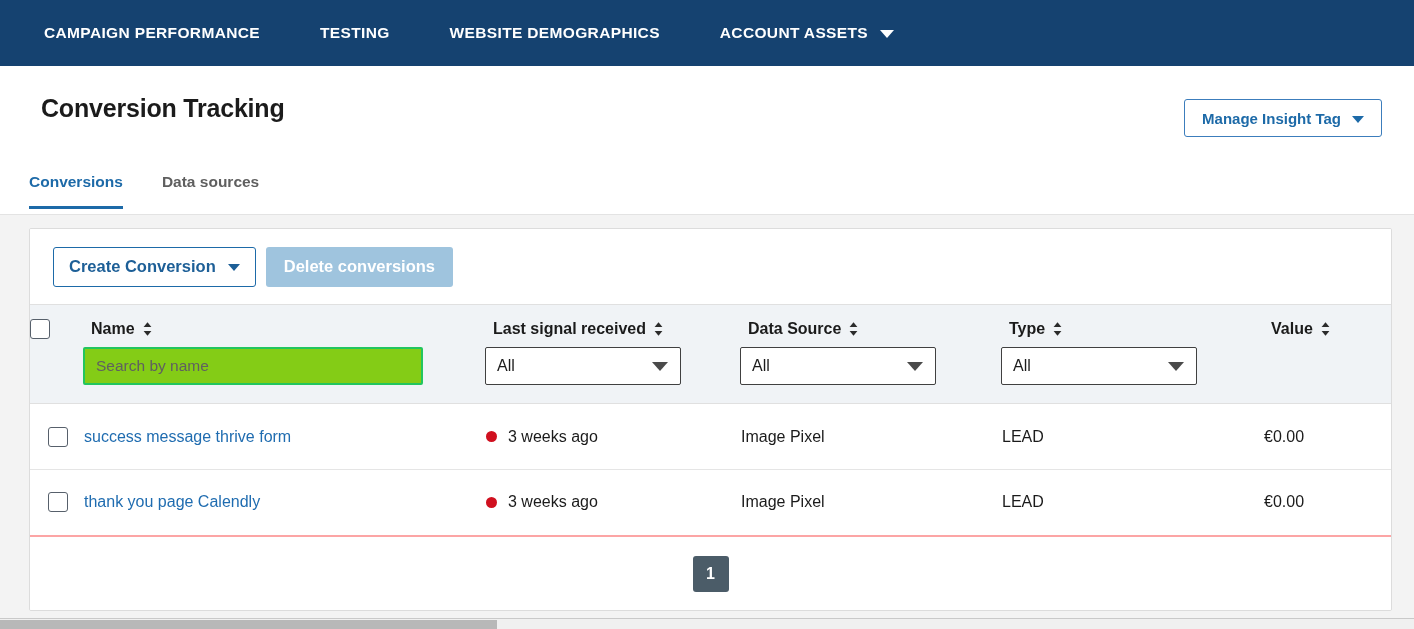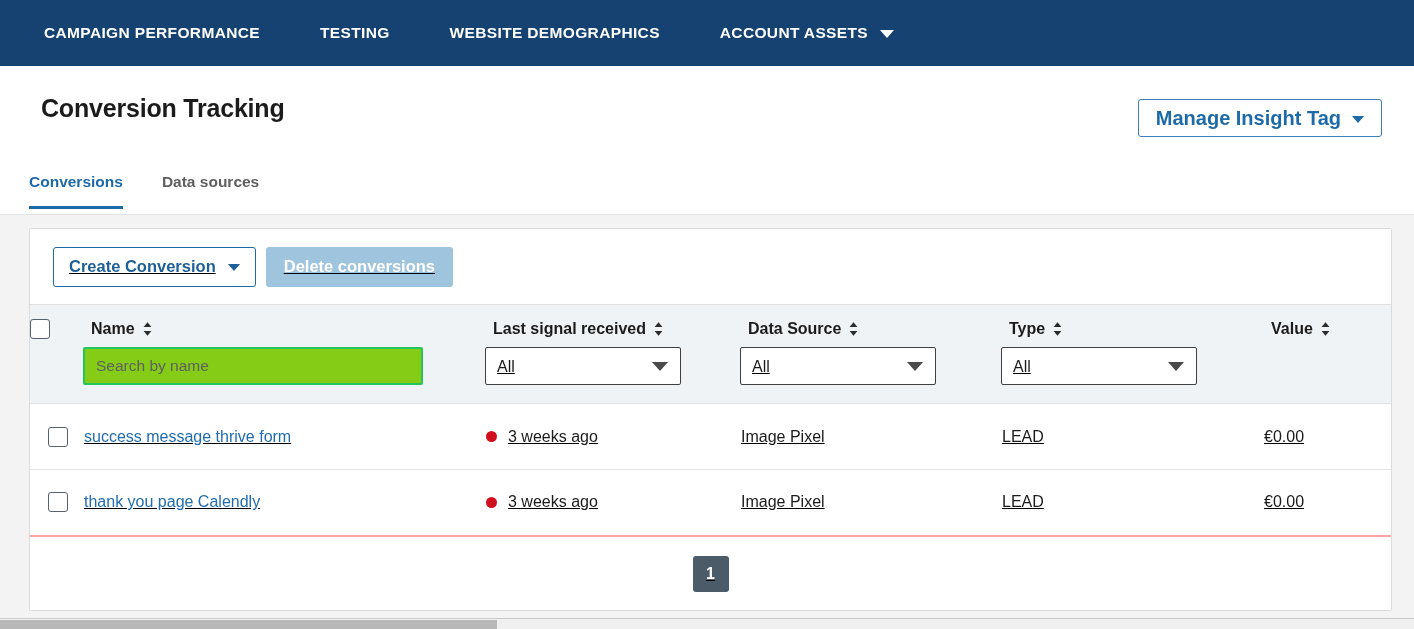--- a/index.html
+++ b/index.html
@@ -62,21 +62,21 @@
   .manage-btn {
     position: absolute;
     right: 32px;
     top: 33px;
     height: 38px;
     padding: 0 17px;
     border: 1px solid #3c7dbc;
     border-radius: 3px;
     background: #fff;
     color: #1d6aa8;
-    font-size: 20px;
+    font-size: 15px;
     font-weight: 700;
     font-family: "Liberation Sans", sans-serif;
     display: flex;
     align-items: center;
     cursor: pointer;
   }
   .manage-btn .caret-down {
     border-top-color: #1d6aa8;
     border-left-width: 6px;
     border-right-width: 6px;
@@ -107,21 +107,20 @@
   .tab.active {
     color: #1d6aa8;
     border-bottom-color: #1d6aa8;
   }
 
   
   .content {
     background: #f3f3f3;
     padding: 13px 22px 0 29px;
     height: 408px;
-    text-decoration: underline;
   }
   .card {
     background: #ffffff;
     border: 1px solid #dcdcdc;
     border-radius: 2px;
     width: 1363px;
     height: 383px;
     overflow: hidden;
     position: relative;
   }
@@ -245,22 +244,22 @@
   }
   .select-box {
     width: 196px;
     height: 38px;
     border: 1px solid #404040;
     border-radius: 2px;
     background: #fff;
     font-size: 16px;
     color: #1b1b1b;
     display: flex;
-    align-items: flex-end;
-    padding: 8px 11px;
+    align-items: center;
+    padding: 16px 11px;
     cursor: pointer;
   }
   .select-caret {
     position: absolute;
     right: 13px;
     top: 15px;
     width: 0; height: 0;
     border-left: 8px solid transparent;
     border-right: 8px solid transparent;
     border-top: 9px solid #4a4a4a;

